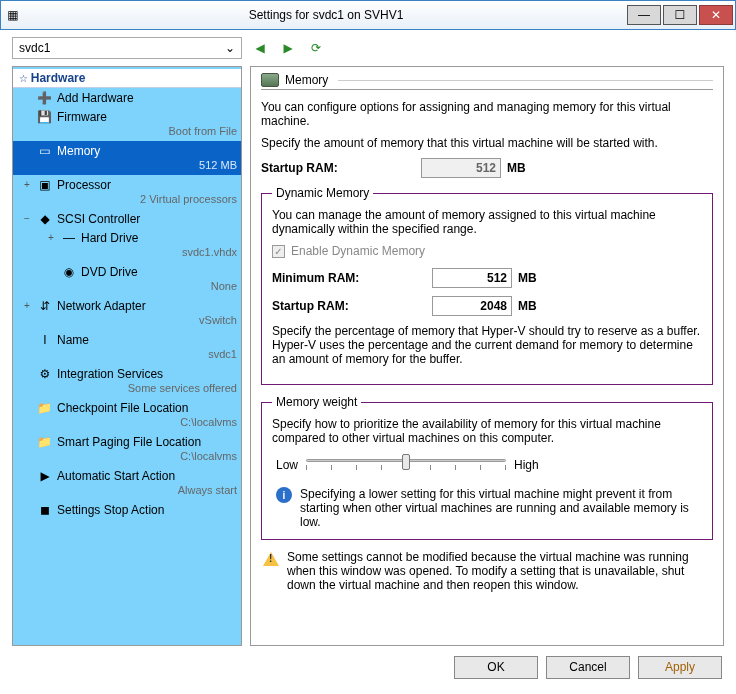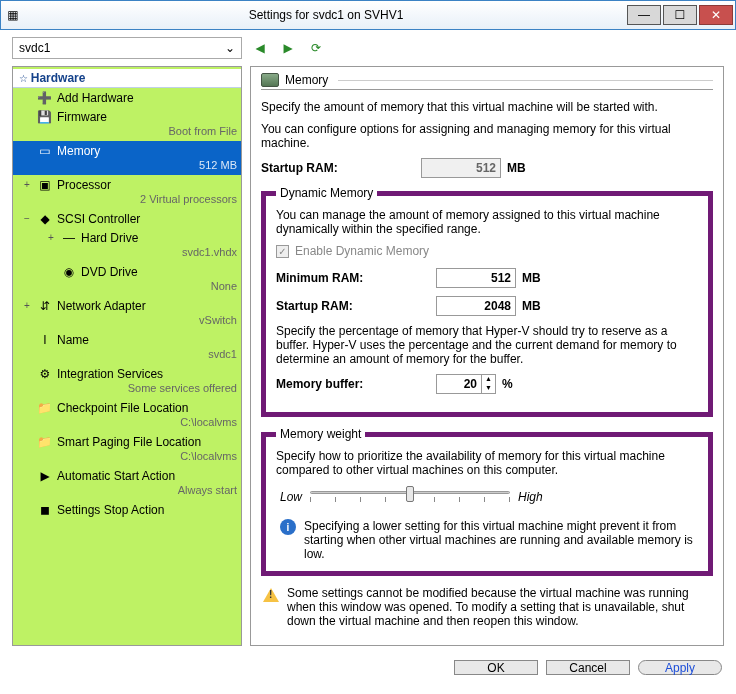--- a/index.html
+++ b/index.html
@@ -10,21 +10,21 @@
 .titlebar .winbtns { display: flex; }
 .titlebar .winbtn { width: 34px; height: 20px; border: 1px solid #555; margin-right: 2px; display:flex; align-items:center; justify-content:center; background:#d8d8d8; }
 .titlebar .winbtn.close { background:#c8504e; color:#fff; border-color:#8a3a38; }
 .titlebar .appicon { width:24px; display:flex; justify-content:center; }
 
 .toolbar { height: 36px; display:flex; align-items:center; padding: 4px 12px; gap:8px; border-bottom: 0; }
 .vmselect { width: 230px; height: 22px; border:1px solid #aaa; background:#fff; display:flex; align-items:center; padding:0 6px; justify-content:space-between; }
 .navbtn { width:20px; height:20px; display:flex; align-items:center; justify-content:center; color:#2a8a2a; }
 
 .main { display:flex; padding: 0 12px; gap:8px; height: 580px; }
-.leftpanel { width: 230px; border:1px solid #999; background:#bef264; overflow:auto; padding:2px 0; }
+.leftpanel { width: 230px; border:1px solid #999; background:#7dd3fc; overflow:auto; padding:2px 0; }
 .rightpanel { flex:1; border:1px solid #999; background:#fff; padding: 6px 10px; overflow:auto; position:relative; }
 
 .section-head { color:#15428b; font-weight:bold; padding:2px 6px; border-bottom:1px solid #c0d0e8; background:#fff; }
 .section-head::before { content:"☆ "; font-weight:normal; color:#15428b; font-size:10px; }
 .tree-row { display:flex; flex-direction:column; padding:1px 4px 1px 8px; }
 .tree-row .line1 { display:flex; align-items:center; gap:4px; height:17px; }
 .tree-row .line2 { padding-left: 38px; color:#666; font-size:11px; height:15px;text-align:right; }
 .tree-row.selected { background:#0a64c8; color:#fff; }
 .tree-row.selected .line2 { color:#dbe8f7; }
 .expander { width:12px; text-align:center; color:#555; font-size:10px; }
@@ -34,46 +34,46 @@
 .panel-header .hicon { width:18px; height:14px; background:linear-gradient(#8a8,#575); border:1px solid #454; border-radius:2px; }
 
 .intro { margin-bottom:8px; }
 .intro p { margin-bottom:8px; }
 .formrow { display:flex; align-items:center; margin-bottom:8px;font-weight:bold; }
 .formrow label { width:160px; }
 .formrow .numbox { width:80px; height:20px; border:1px solid #999; text-align:right; padding:2px 4px; background:#fff; }
 .formrow .numbox.disabled { background:#f0f0f0; color:#666; }
 .formrow .unit { margin-left:6px; }
 
-fieldset.group { border:5px solid #701a75; padding: 8px 10px 10px 10px; margin-bottom:10px; }
+fieldset.group { border:1px solid #701a75; padding: 8px 10px 10px 10px; margin-bottom:10px; }
 fieldset.group legend { padding:0 4px; }
 fieldset.group p { margin-bottom:8px; }
 .chk { display:flex; align-items:center; gap:6px; color:#888; margin-bottom:10px; }
 .chk .box { width:13px; height:13px; border:1px solid #999; background:#eee; display:flex; align-items:center; justify-content:center; font-size:10px; color:#888;}
 .stepper { width:60px; height:20px; border:1px solid #999; display:flex; }
 .stepper .val { flex:1; text-align:right; padding:2px 4px; }
 .stepper .arrows { width:14px; border-left:1px solid #999; display:flex; flex-direction:column; }
 .stepper .arrows div { flex:1; font-size:7px; text-align:center; line-height:8px; }
 
-.slider-wrap { display:flex; align-items:center; gap:8px; margin:6px 0 10px 4px;font-style:italic; }
+.slider-wrap { display:flex; align-items:center; gap:8px; margin:6px 0 10px 4px; }
 .slider-track { width:200px; height:24px; position:relative; }
 .slider-track .rail { position:absolute; top:6px; left:0; right:0; height:3px; background:#ccc; border:1px solid #999; border-radius:2px; }
 .slider-track .ticks { position:absolute; top:12px; left:0; right:0; display:flex; justify-content:space-between; }
 .slider-track .ticks span { width:1px; height:5px; background:#888; }
 .slider-track .thumb { position:absolute; top:1px; left:96px; width:8px; height:16px; background:#e8e8e8; border:1px solid #777; border-radius:2px; }
 
 .info-row { display:flex; gap:8px; margin-top:4px; padding:0 4px; }
 .info-row .iicon { width:16px; height:16px; border-radius:50%; background:#2a6fc9; color:#fff; font-weight:bold; font-size:10px; display:flex; align-items:center; justify-content:center; flex-shrink:0; }
 .warn-row { display:flex; gap:8px; margin-top:10px; padding:0 2px; }
 .warn-row .wicon { width:0; height:0; border-left:8px solid transparent; border-right:8px solid transparent; border-bottom:14px solid #f6c244; position:relative; flex-shrink:0; margin-top:2px;}
 .warn-row .wicon::after { content:"!"; position:absolute; left:-2px; top:1px; font-size:10px; font-weight:bold; color:#333;}
 
 .buttons { height:42px; display:flex; justify-content:flex-end; align-items:center; gap:8px; padding:0 14px; }
-.buttons button { width:84px; height:15px; border:1px solid #888; background:#e8e8e8; }
-.buttons button.disabled { color:#1d4ed8;border-radius:8px; }
+.buttons button { width:84px; height:23px; border:1px solid #888; background:#e8e8e8; }
+.buttons button.disabled { color:#a16207; }
 </style>
 </head>
 <body>
 
 <div class="titlebar">
   <div class="appicon">▦</div>
   <div class="title">Settings for svdc1 on SVHV1</div>
   <div class="winbtns">
     <div class="winbtn">—</div>
     <div class="winbtn">☐</div>
@@ -209,22 +209,22 @@
       </div>
   </div>
 
   <div class="rightpanel">
     <div class="panel-header">
       <span class="hicon"></span>
       <span>Memory</span>
       <span style="flex:1;border-top:1px solid #ccc;margin-left:4px"></span>
     </div>
     <div class="intro">
+      <p>You can configure options for assigning and managing memory for this virtual machine.</p>
       <p>Specify the amount of memory that this virtual machine will be started with.</p>
-      <p>You can configure options for assigning and managing memory for this virtual machine.</p>
     </div>
     <div class="formrow">
       <label>Startup RAM:</label>
       <div class="numbox disabled">512</div>
       <span class="unit">MB</span>
     </div>
 
     <fieldset class="group">
       <legend>Dynamic Memory</legend>
       <p>You can manage the amount of memory assigned to this virtual machine dynamically within the specified range.</p>
@@ -236,31 +236,20 @@
         <label>Minimum RAM:</label>
         <div class="numbox">512</div>
         <span class="unit">MB</span>
       </div>
       <div class="formrow">
         <label>Startup RAM:</label>
         <div class="numbox">2048</div>
         <span class="unit">MB</span>
       </div>
       <p>Specify the percentage of memory that Hyper-V should try to reserve as a buffer. Hyper-V uses the percentage and the current demand for memory to determine an amount of memory for the buffer.</p>
-      <div class="formrow">
-        <label>Memory buffer:</label>
-        <div class="stepper">
-          <div class="val">20</div>
-          <div class="arrows">
-              <div>▲</div>
-              <div>▼</div>
-            </div>
-        </div>
-        <span class="unit">%</span>
-      </div>
     </fieldset>
 
     <fieldset class="group">
       <legend>Memory weight</legend>
       <p>Specify how to prioritize the availability of memory for this virtual machine compared to other virtual machines on this computer.</p>
       <div class="slider-wrap">
         <span>Low</span>
         <div class="slider-track">
           <div class="rail"></div>
           <div class="ticks">

